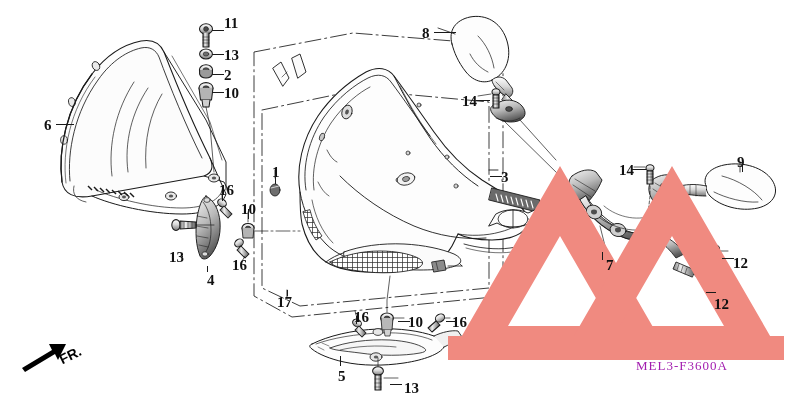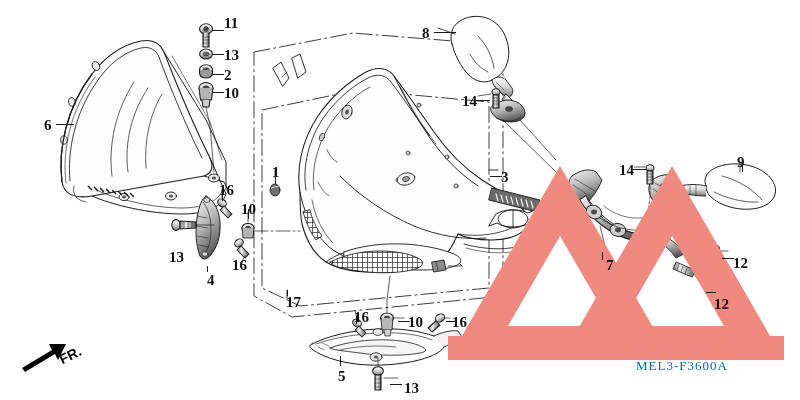--- a/index.html
+++ b/index.html
@@ -23,21 +23,21 @@
     color:#111;
     line-height:1;
     white-space:nowrap;
     letter-spacing:0px;
   }
   .partno{
     position:absolute;
     font-family:"Liberation Serif", serif;
     font-size:13px;
     letter-spacing:1.0px;
-    color:#0369a1;
+    color:#a21caf;
     white-space:nowrap;
   }
   .frlabel{
     position:absolute;
     font-family:"Liberation Sans", sans-serif;
     font-weight:700;
     font-size:14px;
     color:#000;
     transform:rotate(-26deg);
     transform-origin:left center;
@@ -479,21 +479,21 @@
         <span class="callout" style="left: 44px; top: 118px;">6</span>
         <span class="callout" style="left: 422px; top: 26px;">8</span>
         <span class="callout" style="left: 462px; top: 94px;">14</span>
         <span class="callout" style="left: 272px; top: 165px;">1</span>
         <span class="callout" style="left: 219px; top: 183px;">16</span>
         <span class="callout" style="left: 241px; top: 202px;">10</span>
         <span class="callout" style="left: 169px; top: 250px;">13</span>
         <span class="callout" style="left: 207px; top: 273px;">4</span>
         <span class="callout" style="left: 232px; top: 258px;">16</span>
         <span class="callout" style="left: 501px; top: 170px;">3</span>
-        <span class="callout" style="left: 286px; top: 295px;">17</span>
+        <span class="callout" style="left: 277px; top: 295px;">17</span>
         <span class="callout" style="left: 354px; top: 310px;">16</span>
         <span class="callout" style="left: 408px; top: 315px;">10</span>
         <span class="callout" style="left: 452px; top: 315px;">16</span>
         <span class="callout" style="left: 338px; top: 369px;">5</span>
         <span class="callout" style="left: 404px; top: 381px;">13</span>
         <span class="callout" style="left: 619px; top: 163px;">14</span>
         <span class="callout" style="left: 737px; top: 155px;">9</span>
         <span class="callout" style="left: 606px; top: 258px;">7</span>
         <span class="callout" style="left: 733px; top: 256px;">12</span>
         <span class="callout" style="left: 714px; top: 297px;">12</span>

